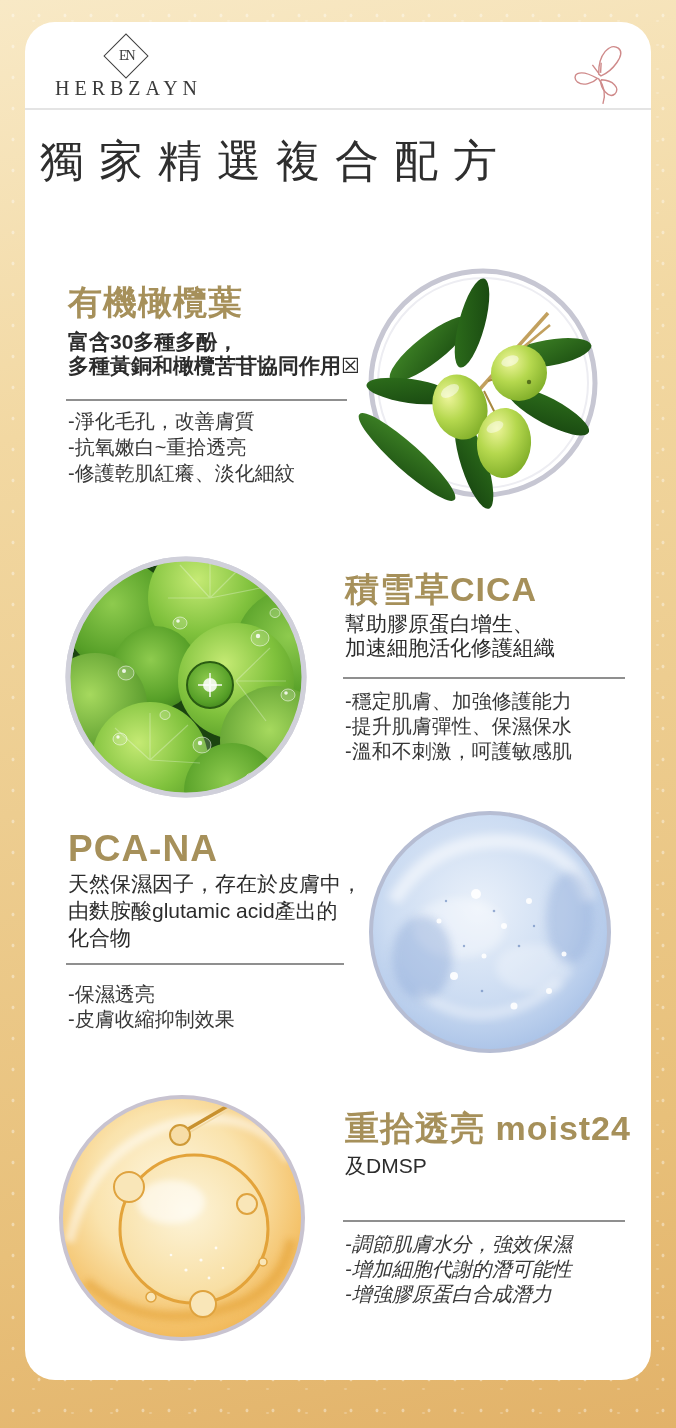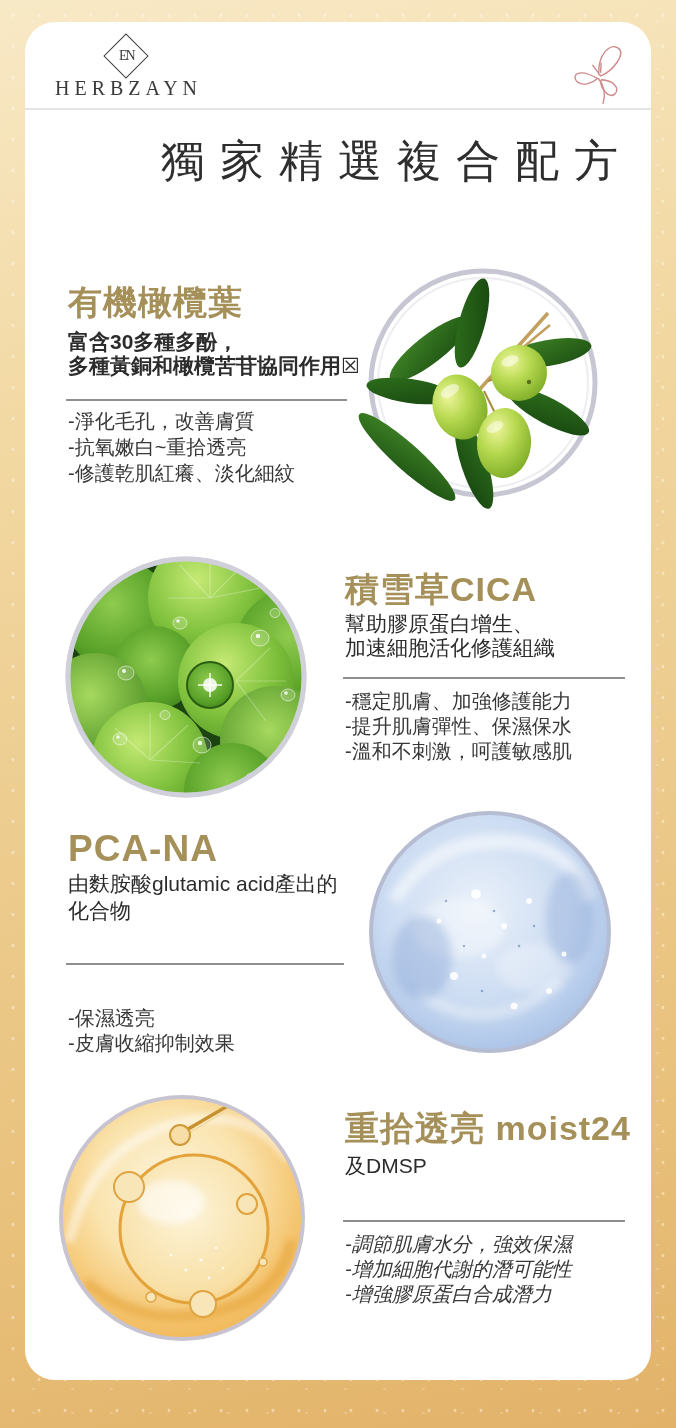--- a/index.html
+++ b/index.html
@@ -15,22 +15,22 @@
   
   .logo{position:absolute;left:16px;top:18px;width:170px;text-align:center;}
   .diamond{width:30px;height:30px;border:1.6px solid #3e3e3e;transform:rotate(45deg);
     margin:0 auto;display:flex;align-items:center;justify-content:center;}
   .diamond span{transform:rotate(-45deg);font-family:"Liberation Serif","DejaVu Serif",serif;
     font-size:14px;letter-spacing:-2px;color:#3e3e3e;}
   .logo-text{margin-top:5px;font-family:"Liberation Serif","DejaVu Serif",serif;
     font-size:20px;letter-spacing:5px;color:#3a3a3a;padding-left:5px;}
   .butterfly{position:absolute;left:540px;top:18px;}
   .header-divider{position:absolute;left:0;top:86px;width:626px;height:2px;background:#e4e4e4;}
-  .page-title{position:absolute;left:0;top:110px;width:596px;text-align:right;padding-left:15px;
-    box-sizing:border-box;font-size:44px;letter-spacing:15px;color:#2e2e2e;font-weight:400;margin-left:12px;}
+  .page-title{position:absolute;left:0;top:110px;width:596px;text-align:left;padding-left:15px;
+    box-sizing:border-box;font-size:44px;letter-spacing:15px;color:#2e2e2e;font-weight:400;}
   
   .sec-h{position:absolute;font-family:Liberation Sans, sans-serif;
     font-size:34px;font-weight:600;color:#a6905a;letter-spacing:1px;white-space:nowrap;}
   .sec-desc{position:absolute;font-size:21px;line-height:24px;color:#2c2c2c;font-weight:500;white-space:nowrap;}
   .sec-desc.lh27{line-height:27px;}
   .sec-divider{position:absolute;height:1.5px;background:#8f8f8f;}
   .sec-bullets{position:absolute;font-size:20px;line-height:26px;color:#383838;white-space:nowrap;}
   .sec-bullets.lh25{line-height:25px;}
   .photo{position:absolute;}
 </style>
@@ -181,25 +181,26 @@
     </div>
     <div class="sec-divider" style="left:318px;top:655px;width:282px;"></div>
     <div class="sec-bullets lh25" style="left:320px;top:667px;">
       <div>-穩定肌膚、加強修護能力</div>
       <div>-提升肌膚彈性、保濕保水</div>
       <div>-溫和不刺激，呵護敏感肌</div>
     </div>
 
     <div class="sec-h" style="left:43px;top:806px;font-size:37px;">PCA-NA</div>
     <div class="sec-desc lh27" style="left:43px;top:848px;">
+      <div>天然保濕因子，存在於皮膚中，</div>
       <div>由麩胺酸glutamic acid產出的</div>
       <div>化合物</div>
     </div>
     <div class="sec-divider" style="left:41px;top:941px;width:278px;"></div>
-    <div class="sec-bullets lh25" style="left:43px;top:984px;">
+    <div class="sec-bullets lh25" style="left:43px;top:960px;">
       <div>-保濕透亮</div>
       <div>-皮膚收縮抑制效果</div>
     </div>
 
     <svg class="photo" style="left:339px;top:784px;" width="252" height="252" viewBox="0 0 252 252">
       <defs>
         <radialGradient id="bg1" cx="45%" cy="40%" r="78%">
           <stop offset="0" stop-color="#eaf1fa"></stop>
             <stop offset="0.5" stop-color="#ccdcf2"></stop>
             <stop offset="0.8" stop-color="#a9c2e7"></stop>

